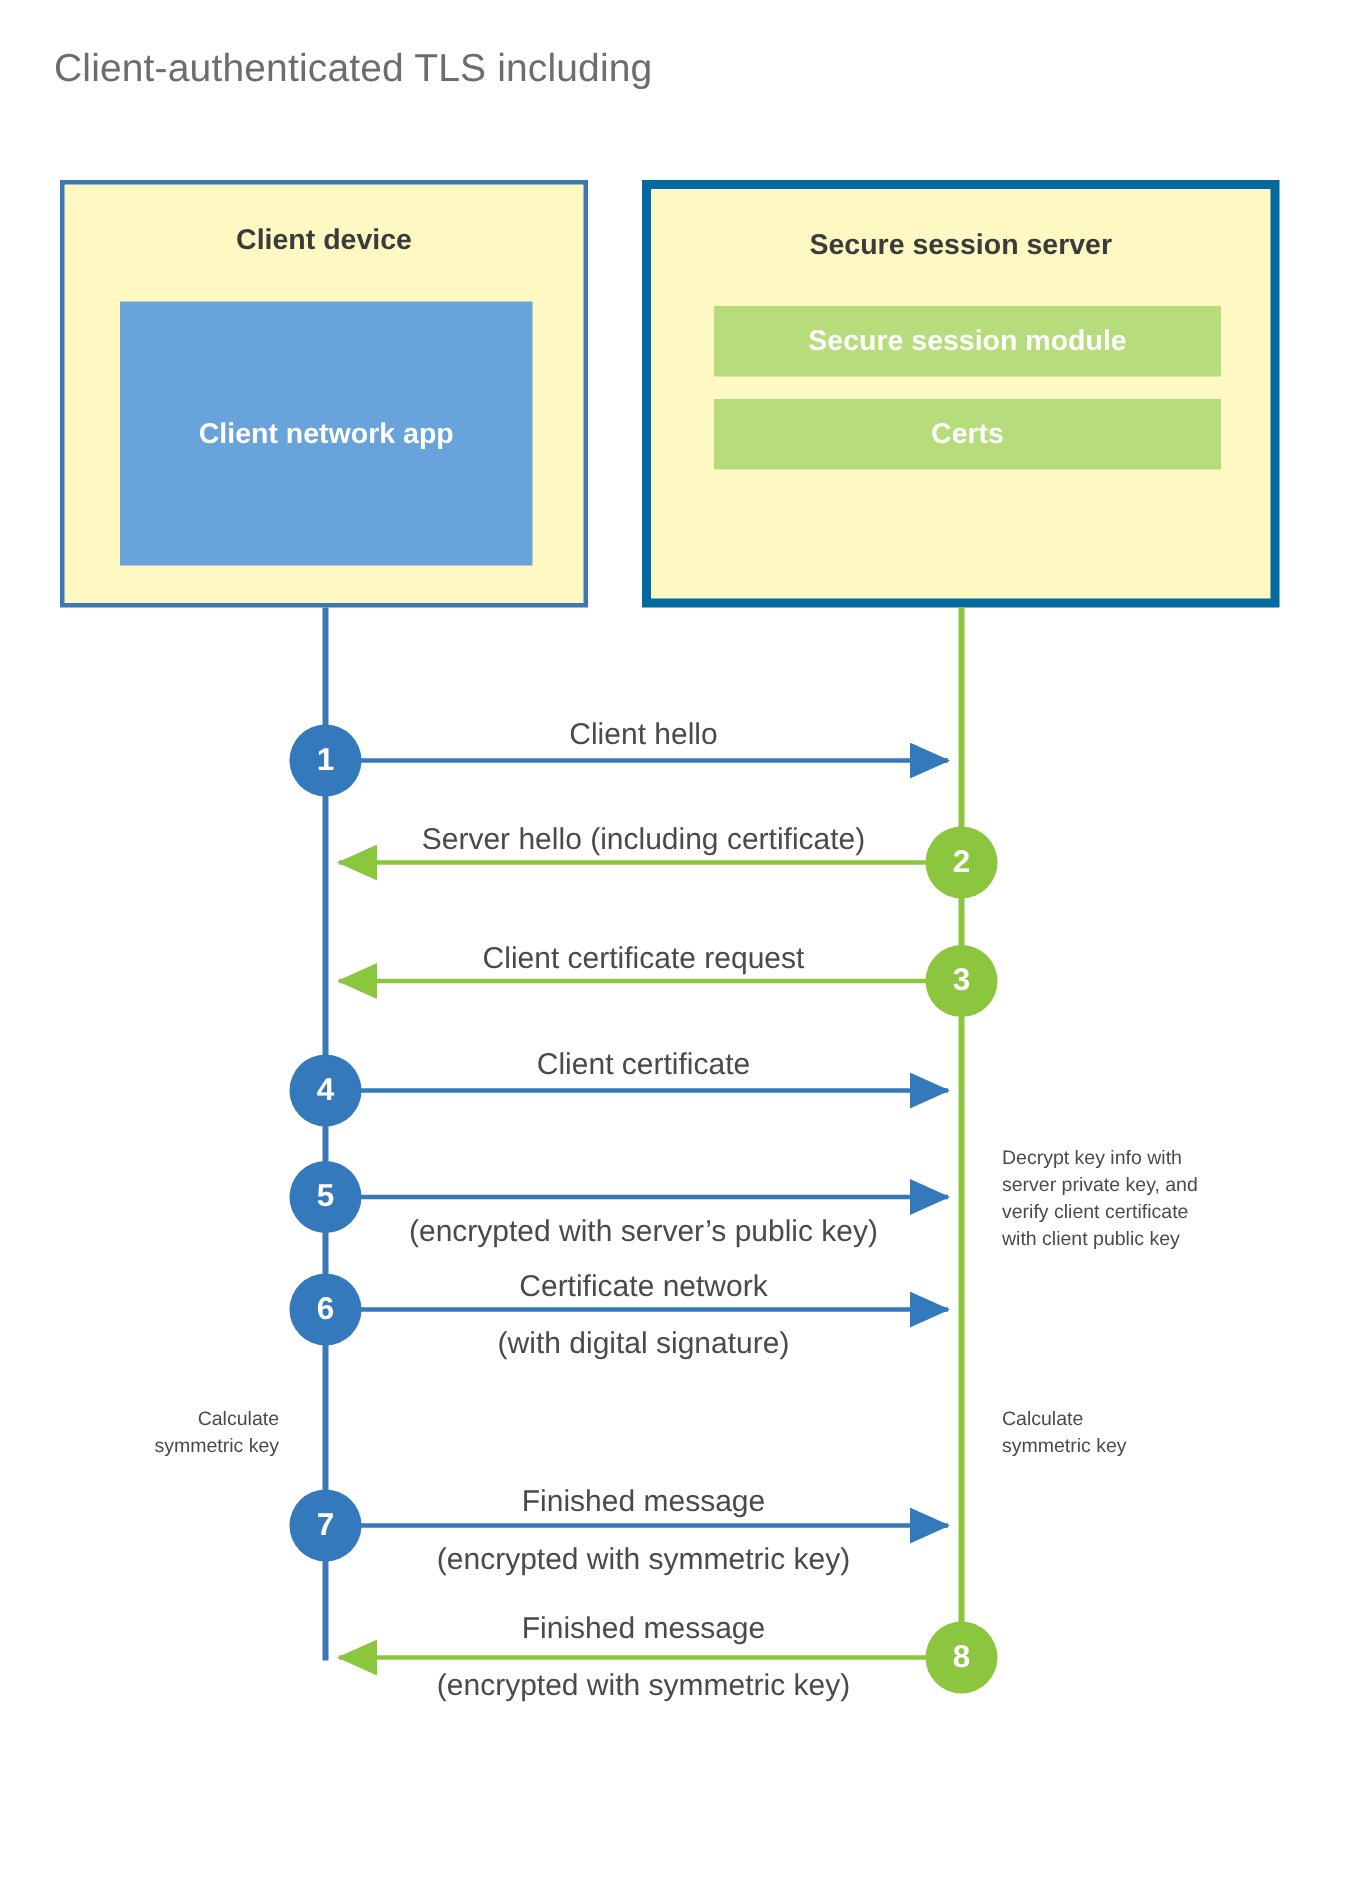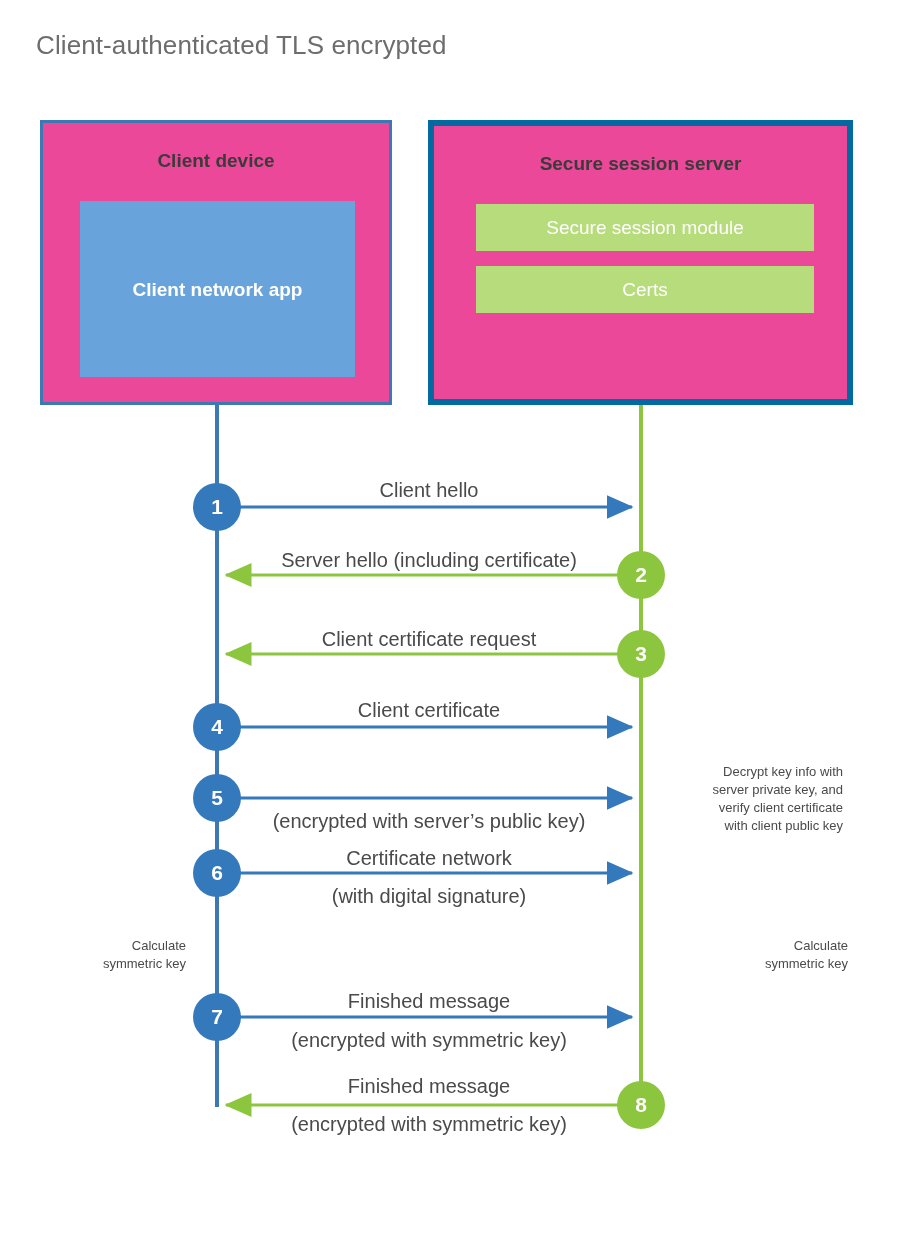--- a/index.html
+++ b/index.html
@@ -10,42 +10,42 @@
   }
   #stage{position:relative;width:900px;height:1256px;overflow:hidden;}
 
   .title{
     position:absolute;left:36px;top:30px;
     font-size:26px;font-weight:400;color:#6d6d6d;
     letter-spacing:0.1px;white-space:nowrap;
   }
 
   
-  .party-box{position:absolute;background:#ec4899;box-sizing:border-box;padding-left:43px;}
+  .party-box{position:absolute;background:#fef9c3;box-sizing:border-box;padding-left:43px;}
   .party-box.client{left:40px;top:120px;width:352px;height:285px;border:3px solid #3c78b4;}
   .party-box.server{left:428px;top:120px;width:425px;height:285px;border:6px solid #0369a1;}
 
   .party-title{
     position:absolute;left:0;right:0;top:27px;text-align:center;
     font-size:19px;font-weight:bold;color:#3b3b3b;
   }
 
   .client-app{
     position:absolute;left:37px;top:78px;width:275px;height:176px;
     background:#69a3db;
     display:flex;align-items:center;justify-content:center;
     color:#ffffff;font-size:19px;line-height:27px;text-align:center;
     font-weight:700;
   }
 
   .server-bar{
     position:absolute;left:42px;width:338px;height:47px;
     background:#b7dc7c;
     display:flex;align-items:center;justify-content:center;
-    color:#ffffff;font-size:19px;font-weight:400;
+    color:#ffffff;font-size:19px;font-weight:700;
   }
   .server-bar.b0{top:78px;}
   .server-bar.b1{top:140px;}
   .server-bar.b2{top:202px;}
 
   
   .lifeline{position:absolute;width:4px;}
   .lifeline.client{left:215px;top:405px;height:702px;background:#3c78b4;}
   .lifeline.server{left:639px;top:405px;height:702px;background:#8cc63e;}
 
@@ -69,29 +69,29 @@
   }
   .msg-sub{
     position:absolute;text-align:center;
     font-size:20px;color:#4a4a4a;white-space:nowrap;
   }
 
   
   .note{
     position:absolute;font-size:13px;line-height:18px;color:#4a4a4a;
   }
-  .note.right{left:668px;text-align:right;}
+  .note.right{left:668px;text-align:left;}
   .note.left{right:714px;text-align:right;}
 </style>
 </head>
 <body>
 
 <div id="stage">
 
-  <div class="title">Client-authenticated TLS encrypted</div>
+  <div class="title">Client-authenticated TLS including</div>
 
   <div class="party-box client">
     <div class="party-title">Client device</div>
     <div class="client-app">Client network app</div>
   </div>
 
   <div class="party-box server">
     <div class="party-title">Secure session server</div>
     <div class="server-bar b0">Secure session module</div>
     <div class="server-bar b1">Certs</div>

